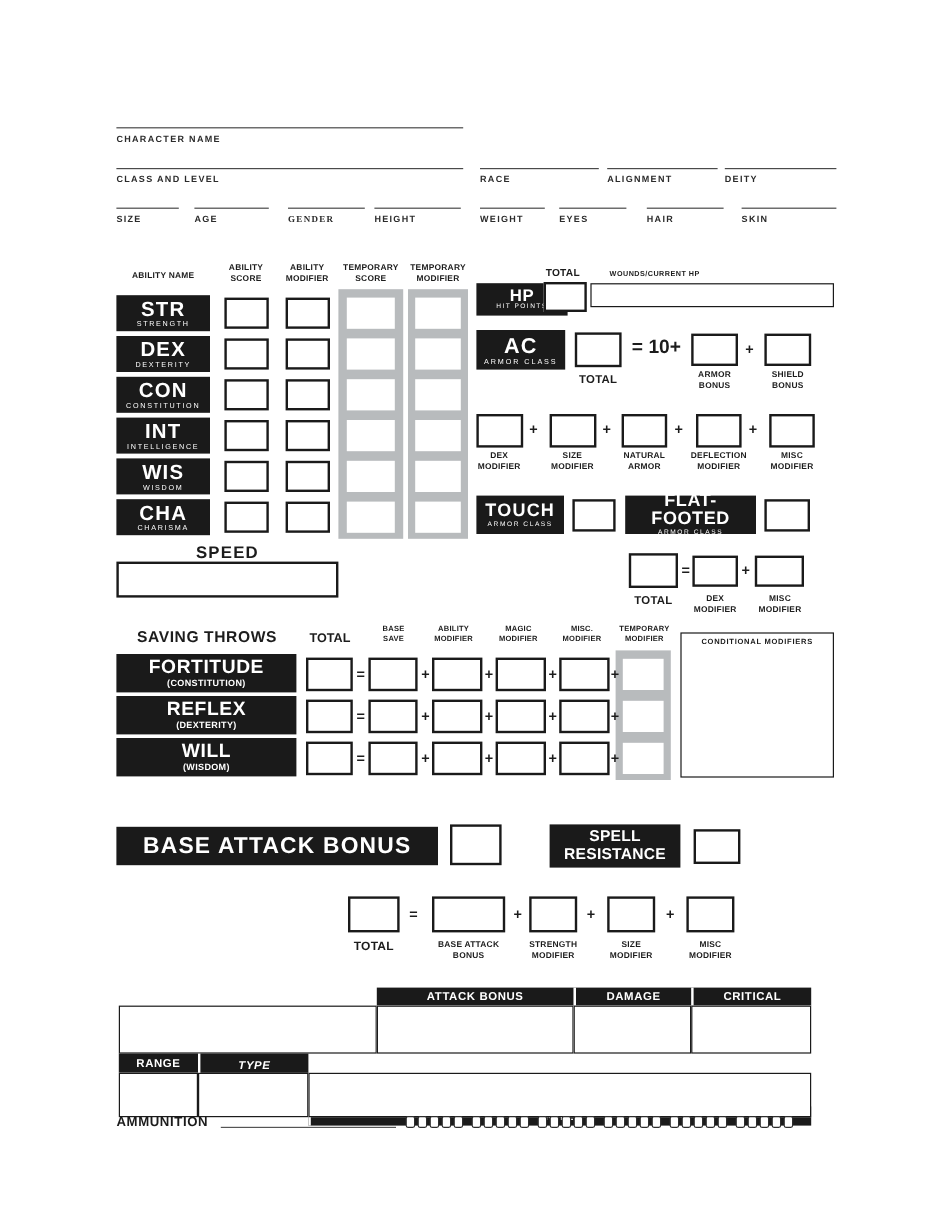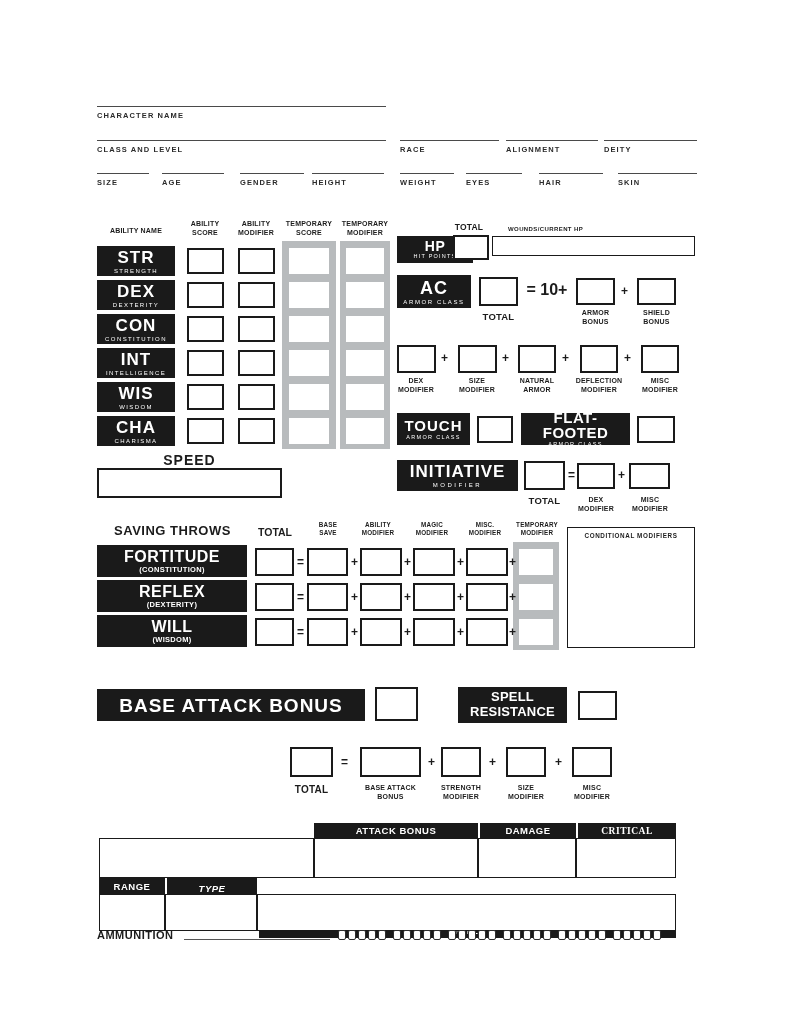--- a/index.html
+++ b/index.html
@@ -63,21 +63,21 @@
     <div class="lbl">DEITY</div>
   </div>
   <div class="abs line-field" style="left:97px;top:173px;width:52px;">
     <div class="rule"></div>
     <div class="lbl">SIZE</div>
   </div>
   <div class="abs line-field" style="left:162px;top:173px;width:62px;">
     <div class="rule"></div>
     <div class="lbl">AGE</div>
   </div>
-  <div class="abs line-field" style="left:240px;top:173px;width:64px;">
+  <div class="abs line-field" style="left:240px;top:173px;width:64px;font-family:Liberation Serif, serif;">
     <div class="rule"></div>
     <div class="lbl">GENDER</div>
   </div>
   <div class="abs line-field" style="left:312px;top:173px;width:72px;">
     <div class="rule"></div>
     <div class="lbl">HEIGHT</div>
   </div>
   <div class="abs line-field" style="left:400px;top:173px;width:54px;">
     <div class="rule"></div>
     <div class="lbl">WEIGHT</div>
@@ -213,24 +213,20 @@
   <div class="abs wbox" style="left:477px;top:416px;width:36px;height:27px;"></div>
   <div class="abs blk" style="left:521px;top:413px;width:109px;height:32px;">
     <span style="font-size:15px;font-weight:700;letter-spacing:.5px;">FLAT-FOOTED</span>
     <span style="font-size:5.5px;letter-spacing:1.3px;margin-top:2px;">ARMOR CLASS</span>
   </div>
   <div class="abs wbox" style="left:637px;top:416px;width:38px;height:27px;"></div>
 
   <div class="abs boldlbl" style="left:97px;top:452px;width:185px;font-size:14px;letter-spacing:1px;">SPEED</div>
   <div class="abs wbox" style="left:97px;top:468px;width:185px;height:30px;"></div>
 
-  <div class="abs blk" style="left:397px;top:460px;width:121px;height:31px;">
-    <span style="font-size:17px;font-weight:700;letter-spacing:1px;">INITIATIVE</span>
-    <span style="font-size:6px;letter-spacing:2.5px;margin-top:2px;">MODIFIER</span>
-  </div>
   <div class="abs wbox" style="left:524px;top:461px;width:41px;height:29px;"></div>
   <div class="abs sym" style="left:568px;top:469px;">=</div>
   <div class="abs wbox" style="left:577px;top:463px;width:38px;height:26px;"></div>
   <div class="abs sym" style="left:618px;top:469px;">+</div>
   <div class="abs wbox" style="left:629px;top:463px;width:41px;height:26px;"></div>
   <div class="abs sm boldlbl" style="left:524px;top:495px;width:41px;font-size:9.5px;">TOTAL</div>
   <div class="abs sm" style="left:566px;top:496px;width:60px;">DEX
 MODIFIER</div>
   <div class="abs sm" style="left:620px;top:496px;width:60px;">MISC
 MODIFIER</div>
@@ -325,21 +321,21 @@
   <div class="abs sm" style="left:431px;top:784px;width:60px;">STRENGTH
 MODIFIER</div>
   <div class="abs sm" style="left:496px;top:784px;width:60px;">SIZE
 MODIFIER</div>
   <div class="abs sm" style="left:562px;top:784px;width:60px;">MISC
 MODIFIER</div>
 
   <div class="abs" style="left:99px;top:807px;width:577px;height:124px;">
     <div class="abs hcell" style="left:215px;top:16px;width:164px;height:15px;">ATTACK BONUS</div>
     <div class="abs hcell sep" style="left:379px;top:16px;width:98px;height:15px;">DAMAGE</div>
-    <div class="abs hcell sep" style="left:477px;top:16px;width:100px;height:15px;font-family:Liberation Serif, serif;">CRITICAL</div>
+    <div class="abs hcell sep" style="left:477px;top:16px;width:100px;height:15px;">CRITICAL</div>
 
     <div class="abs cell" style="left:0;top:31px;width:215px;height:40px;"></div>
     <div class="abs cell" style="left:215px;top:31px;width:164px;height:40px;"></div>
     <div class="abs cell" style="left:379px;top:31px;width:98px;height:40px;"></div>
     <div class="abs cell" style="left:477px;top:31px;width:100px;height:40px;"></div>
 
     <div class="abs hcell" style="left:0;top:71px;width:66px;height:16px;">RANGE</div>
     <div class="abs hcell sep" style="left:66px;top:71px;width:92px;height:20px;font-style:italic;">TYPE</div>
     <div class="abs hcell sep" style="left:158px;top:71px;width:419px;height:16px;margin-top:44px;">NOTES</div>
 

